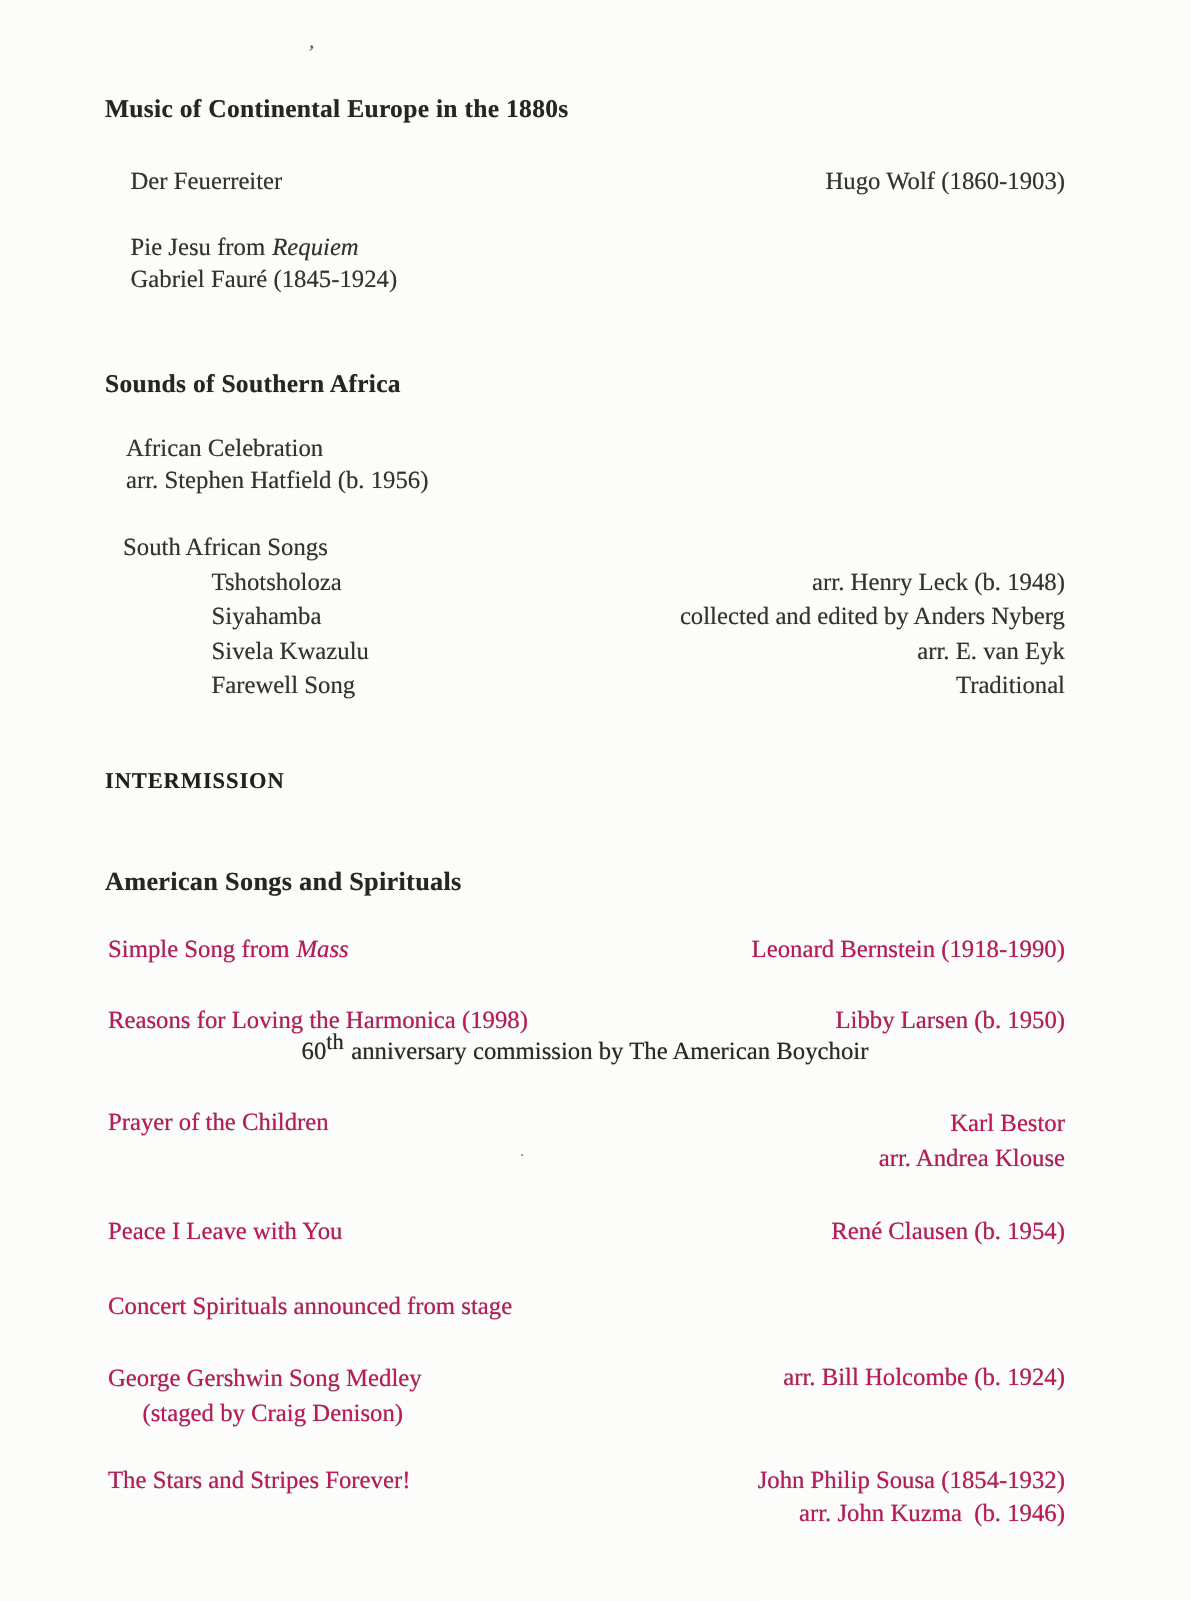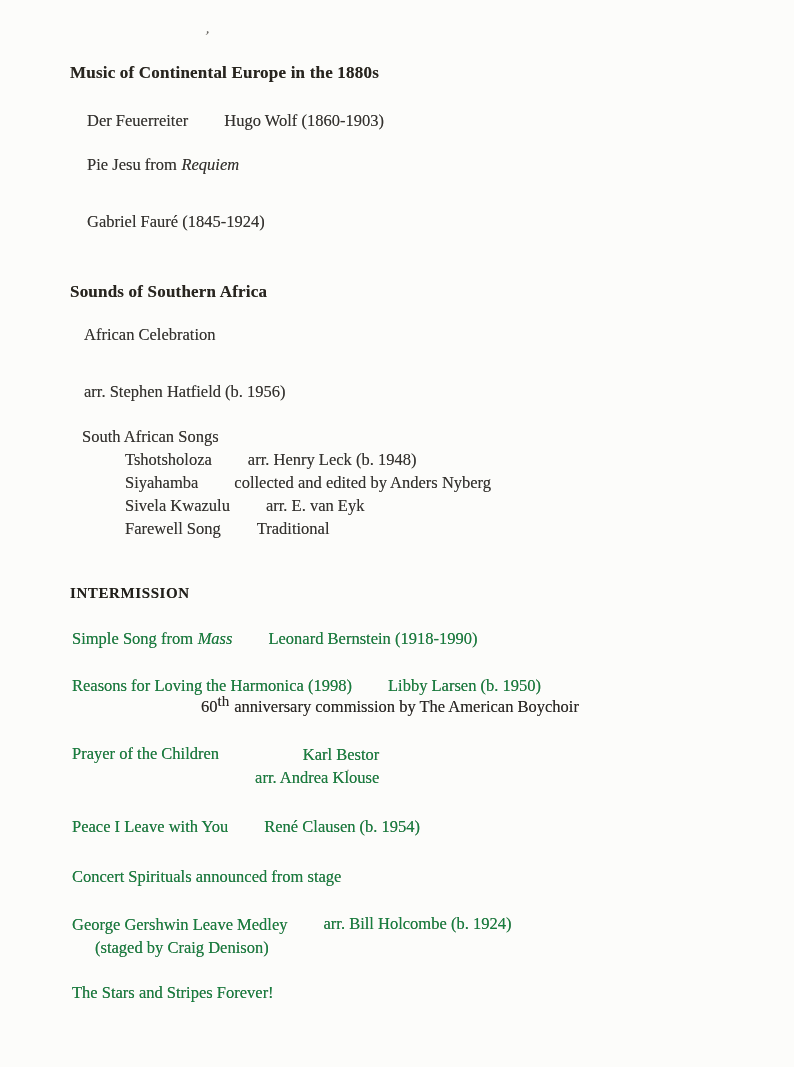--- a/index.html
+++ b/index.html
@@ -22,56 +22,56 @@
   }
   .heading {
     font-weight: 700;
     font-size: 17px;
     color: #28251f;
     line-height: 22px;
     letter-spacing: 0.2px;
   }
   .row {
     display: flex;
+    justify-content: space-between;
     align-items: flex-start;
     line-height: 21px;
-    gap: 36px;
   }
   .title-col { white-space: pre-wrap; }
   .composer-col {
     text-align: right;
     white-space: pre-wrap;
     flex-shrink: 0;
   }
   .italic { font-style: italic; margin-left: 0.28em; }
 
   
   .s1 .row { margin-left: 17px; }
   .row-feuerreiter { margin-top: 26px; }
   .row-piejesu    { margin-top: 23px; flex-direction: column; }
 
   
   .h-africa { margin-top: 49px; }
   .row-african   { margin-top: 21px; margin-left: 14px; flex-direction: column; }
   .row-sa-group  { margin-top: 24px; margin-left: 12px; }
   .row.sub { line-height: 23px; }
-  .row.sub .title-col { margin-left: 55px; }
+  .row.sub .title-col { margin-left: 71px; }
   .row.sub-first { margin-top: 1px; }
 
   
   .h-intermission {
     margin-top: 42px;
     font-size: 15px;
     letter-spacing: 0.6px;
     color: #211f1a;
   }
 
   
   .h-american { margin-top: 44px; font-size: 17.5px; }
-  .s3 .row { margin-left: 2px; color: #15803d; text-shadow: 0 0 0.6px rgba(42, 39, 36, 0.6); }
+  .s3 .row { margin-left: 2px; color: #be185d; text-shadow: 0 0 0.6px rgba(42, 39, 36, 0.6); }
   .row-simple   { margin-top: 24px; }
   .row-reasons  { margin-top: 26px; }
   .note-line {
     text-align: center;
     line-height: 21px;
     color: #2a2724;
     text-shadow: 0 0 0.6px rgba(42, 39, 36, 0.6);
   }
   .note-line sup { font-size: 15px; line-height: 0; }
   .note-rest { margin-left: 0.3em; }
@@ -142,20 +142,21 @@
     </div>
     <div class="row sub">
       <span class="title-col">Farewell Song</span>
       <span class="composer-col">Traditional</span>
     </div>
   </div>
 
   <div class="heading h-intermission">INTERMISSION</div>
 
   <div class="section s3">
+    <div class="heading h-american">American Songs and Spirituals</div>
 
     <div class="row row-simple">
       <span class="title-col"><span>Simple Song from</span><span class="italic">Mass</span></span>
       <span class="composer-col">Leonard Bernstein (1918-1990)</span>
     </div>
 
     <div class="row row-reasons">
       <span class="title-col">Reasons for Loving the Harmonica (1998)</span>
       <span class="composer-col">Libby Larsen (b. 1950)</span>
     </div>
@@ -169,22 +170,23 @@
     <div class="row row-peace">
       <span class="title-col">Peace I Leave with You</span>
       <span class="composer-col">René Clausen (b. 1954)</span>
     </div>
 
     <div class="row row-concert">
       <span class="title-col">Concert Spirituals announced from stage</span>
     </div>
 
     <div class="row row-gershwin">
-      <span class="title-col"><span>George Gershwin Leave Medley</span><span class="subtitle">(staged by Craig Denison)</span></span>
+      <span class="title-col"><span>George Gershwin Song Medley</span><span class="subtitle">(staged by Craig Denison)</span></span>
       <span class="composer-col">arr. Bill Holcombe (b. 1924)</span>
     </div>
 
     <div class="row row-stars">
       <span class="title-col">The Stars and Stripes Forever!</span>
+      <span class="composer-col"><span>John Philip Sousa (1854-1932)</span><br><span>arr. John Kuzma  (b. 1946)</span></span>
     </div>
   </div>
 
 </div>
 
 </body></html>

